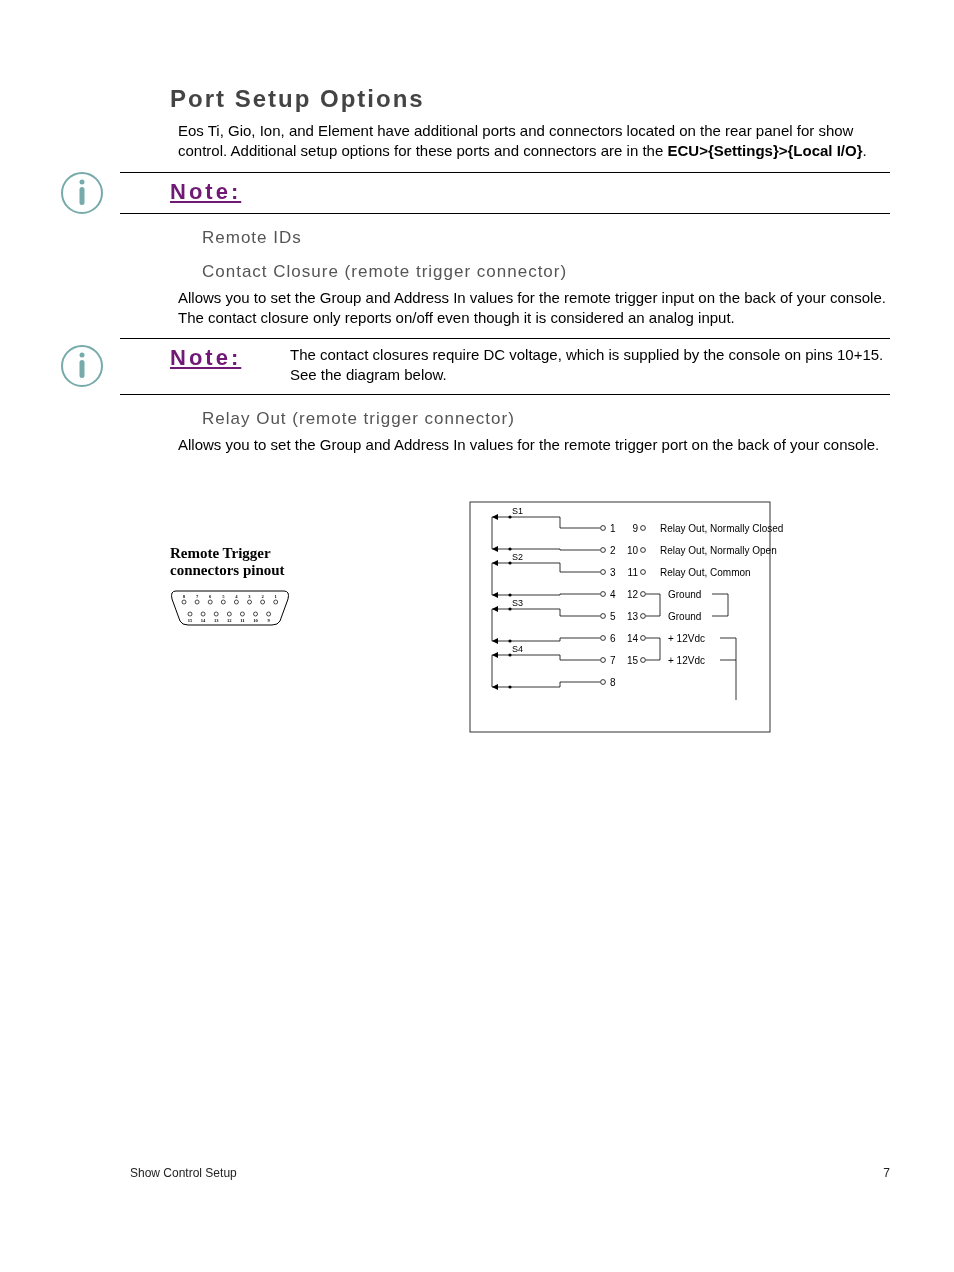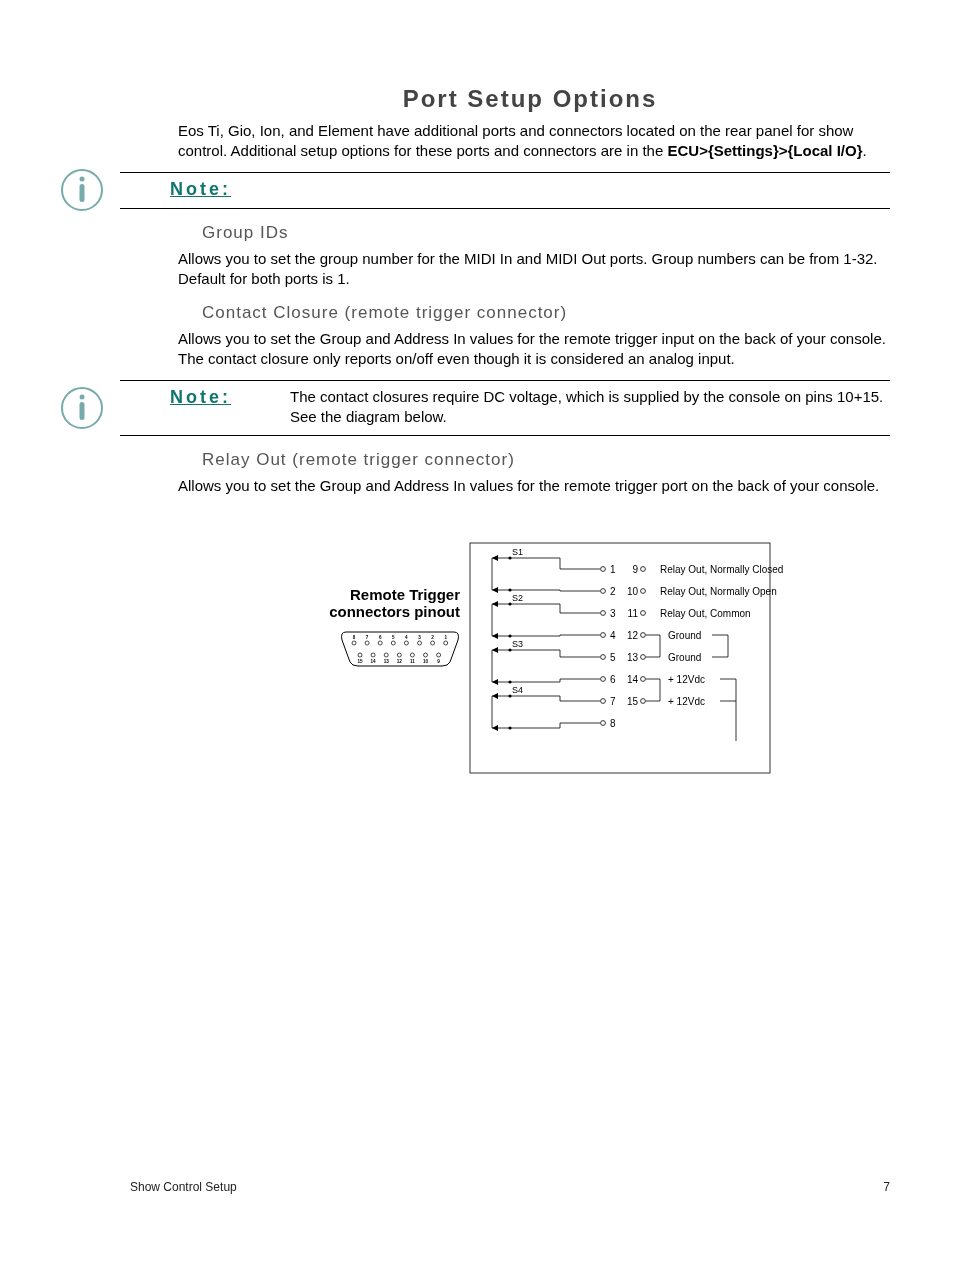--- a/index.html
+++ b/index.html
@@ -19,43 +19,42 @@
     top: 85px;
     width: 720px;
   }
   h1.section-title {
     font-family: Arial, Helvetica, sans-serif;
     font-weight: bold;
     font-size: 24px;
     letter-spacing: 2px;
     color: #444;
     margin: 0 0 8px 0;
-    text-align: center;
   }
   p.para { margin: 0 0 6px 8px; line-height: 1.35; }
   .bold { font-weight: bold; }
   .note-block {
     border-top: 1px solid #000;
     border-bottom: 1px solid #000;
     margin: 10px 0 12px -50px;
     padding: 6px 0 8px 50px;
     display: flex;
     align-items: flex-start;
     width: 770px;
     box-sizing: border-box;
   }
   .note-label {
     font-family: Arial, Helvetica, sans-serif;
     font-weight: bold;
-    font-size: 18px;
+    font-size: 22px;
     letter-spacing: 3px;
     text-decoration: underline;
     width: 120px;
     flex-shrink: 0;
-    color: #0f766e;
+    color: #701a75;
   }
   .note-text { line-height: 1.35; }
   .note-icon {
     position: absolute;
     left: -110px;
     top: 50%;
     margin-top: -22px;
   }
   .note-wrap { position: relative; }
   h3.sub {
@@ -67,35 +66,36 @@
     font-weight: normal;
   }
   
   .diagram-row {
     display: flex;
     margin-top: 28px;
     align-items: flex-start;
   }
   .pinout-col {
     width: 290px;
-    text-align: right;
+    text-align: left;
     font-weight: bold;
     font-size: 15px;
     padding-top: 62px;
+    font-family: Liberation Serif, serif;
   }
   .db15 {
     margin: 8px auto 0 auto;
     width: 120px;
   }
   .schem-col { position: relative; flex: 1; margin-top: 15px; }
   .schem-svg { display: block; }
   .footer {
     position: absolute;
     left: 130px;
-    bottom: 78px;
+    bottom: 92px;
     width: 760px;
     display: flex;
     justify-content: space-between;
     font-size: 12px;
     color: #222;
   }
 </style>
 </head>
 <body>
 
@@ -112,22 +112,21 @@
     <svg class="note-icon" width="44" height="44" viewBox="0 0 44 44">
       <circle cx="22" cy="22" r="20" fill="none" stroke="#7aa" stroke-width="2"></circle>
       <circle cx="22" cy="11" r="2.5" fill="#7aa"></circle>
       <rect x="19.5" y="16" width="5" height="18" rx="2.5" fill="#7aa"></rect>
     </svg>
     <div class="note-block">
       <div class="note-label">Note:</div>
     </div>
   </div>
 
-  <h3 class="sub">Group IDs</h3>
-  <p class="para">Allows you to set the group number for the MIDI In and MIDI Out ports. Group numbers can be from 1-32. Default for both ports is 1.</p>
+  <h3 class="sub">Remote IDs</h3>
 
   <h3 class="sub">Contact Closure (remote trigger connector)</h3>
   <p class="para">Allows you to set the Group and Address In values for the remote trigger input on the back of your console. The contact closure only reports on/off even though it is considered an analog input.</p>
 
   <div class="note-wrap">
     <svg class="note-icon" width="44" height="44" viewBox="0 0 44 44">
       <circle cx="22" cy="22" r="20" fill="none" stroke="#7aa" stroke-width="2"></circle>
       <circle cx="22" cy="11" r="2.5" fill="#7aa"></circle>
       <rect x="19.5" y="16" width="5" height="18" rx="2.5" fill="#7aa"></rect>
     </svg>

